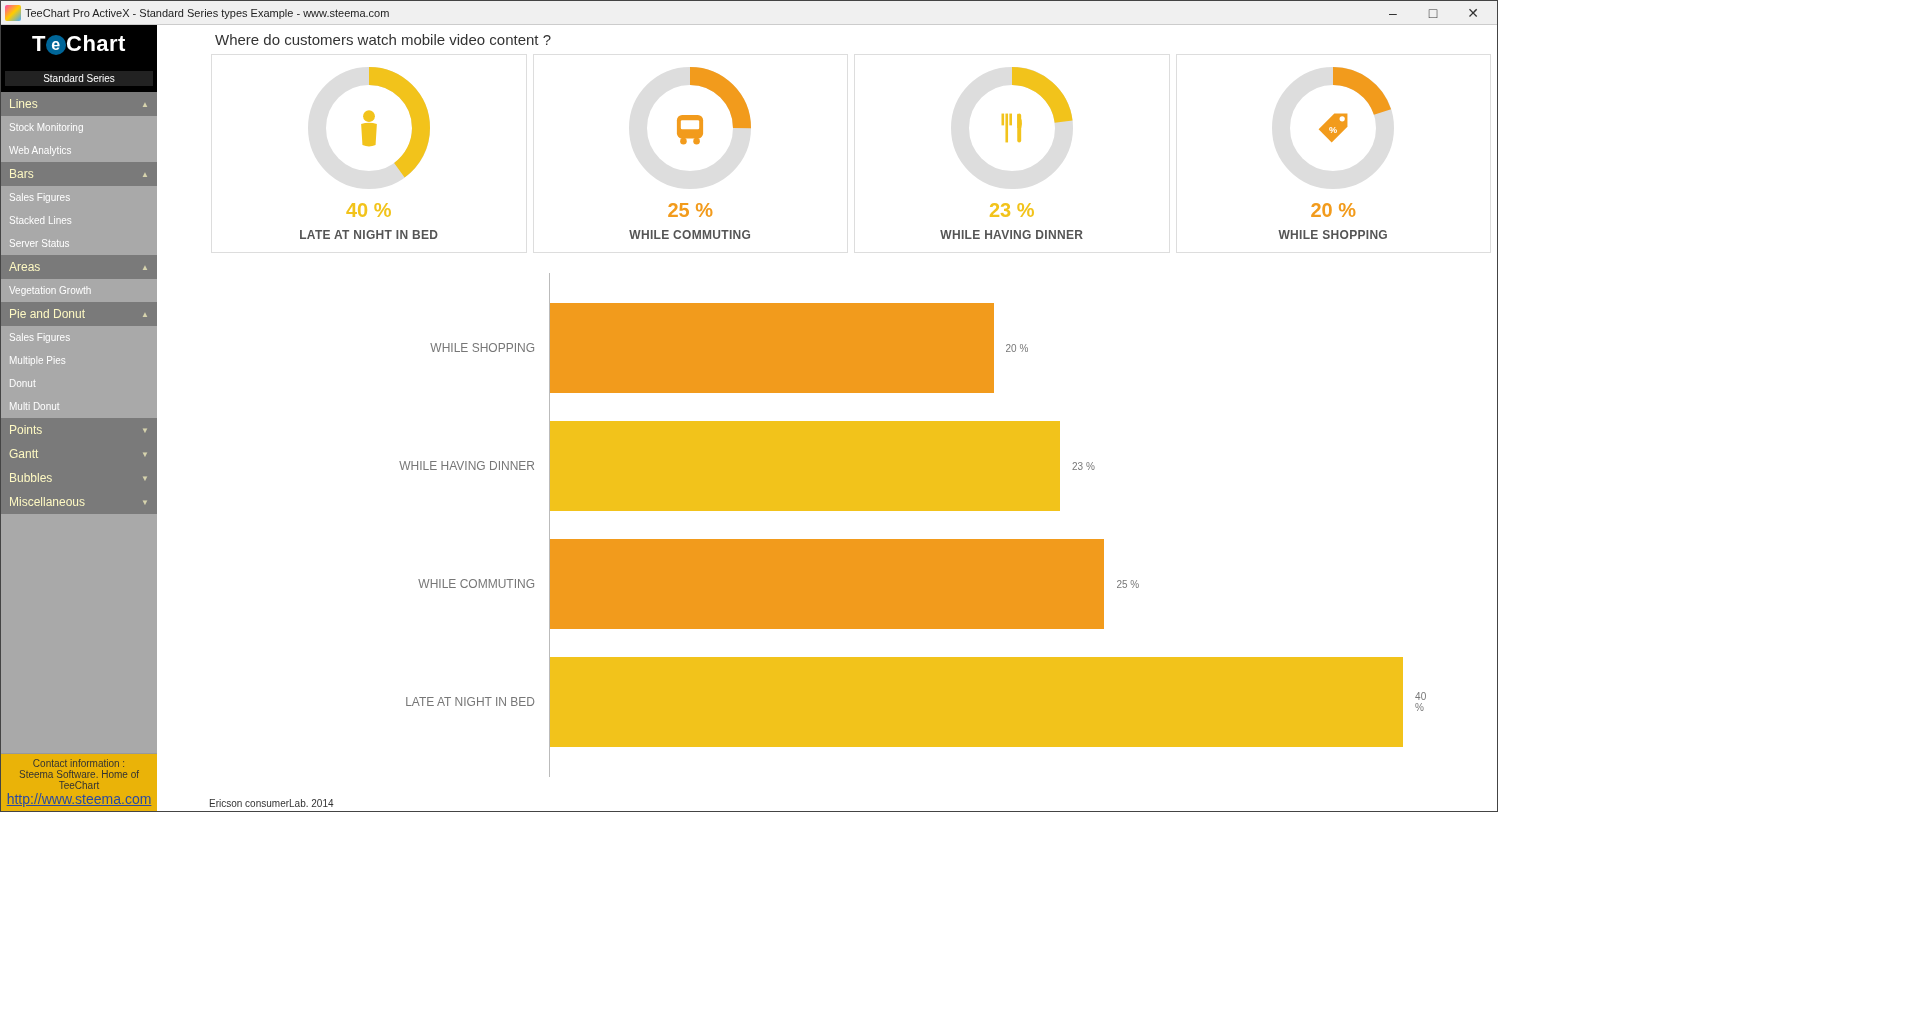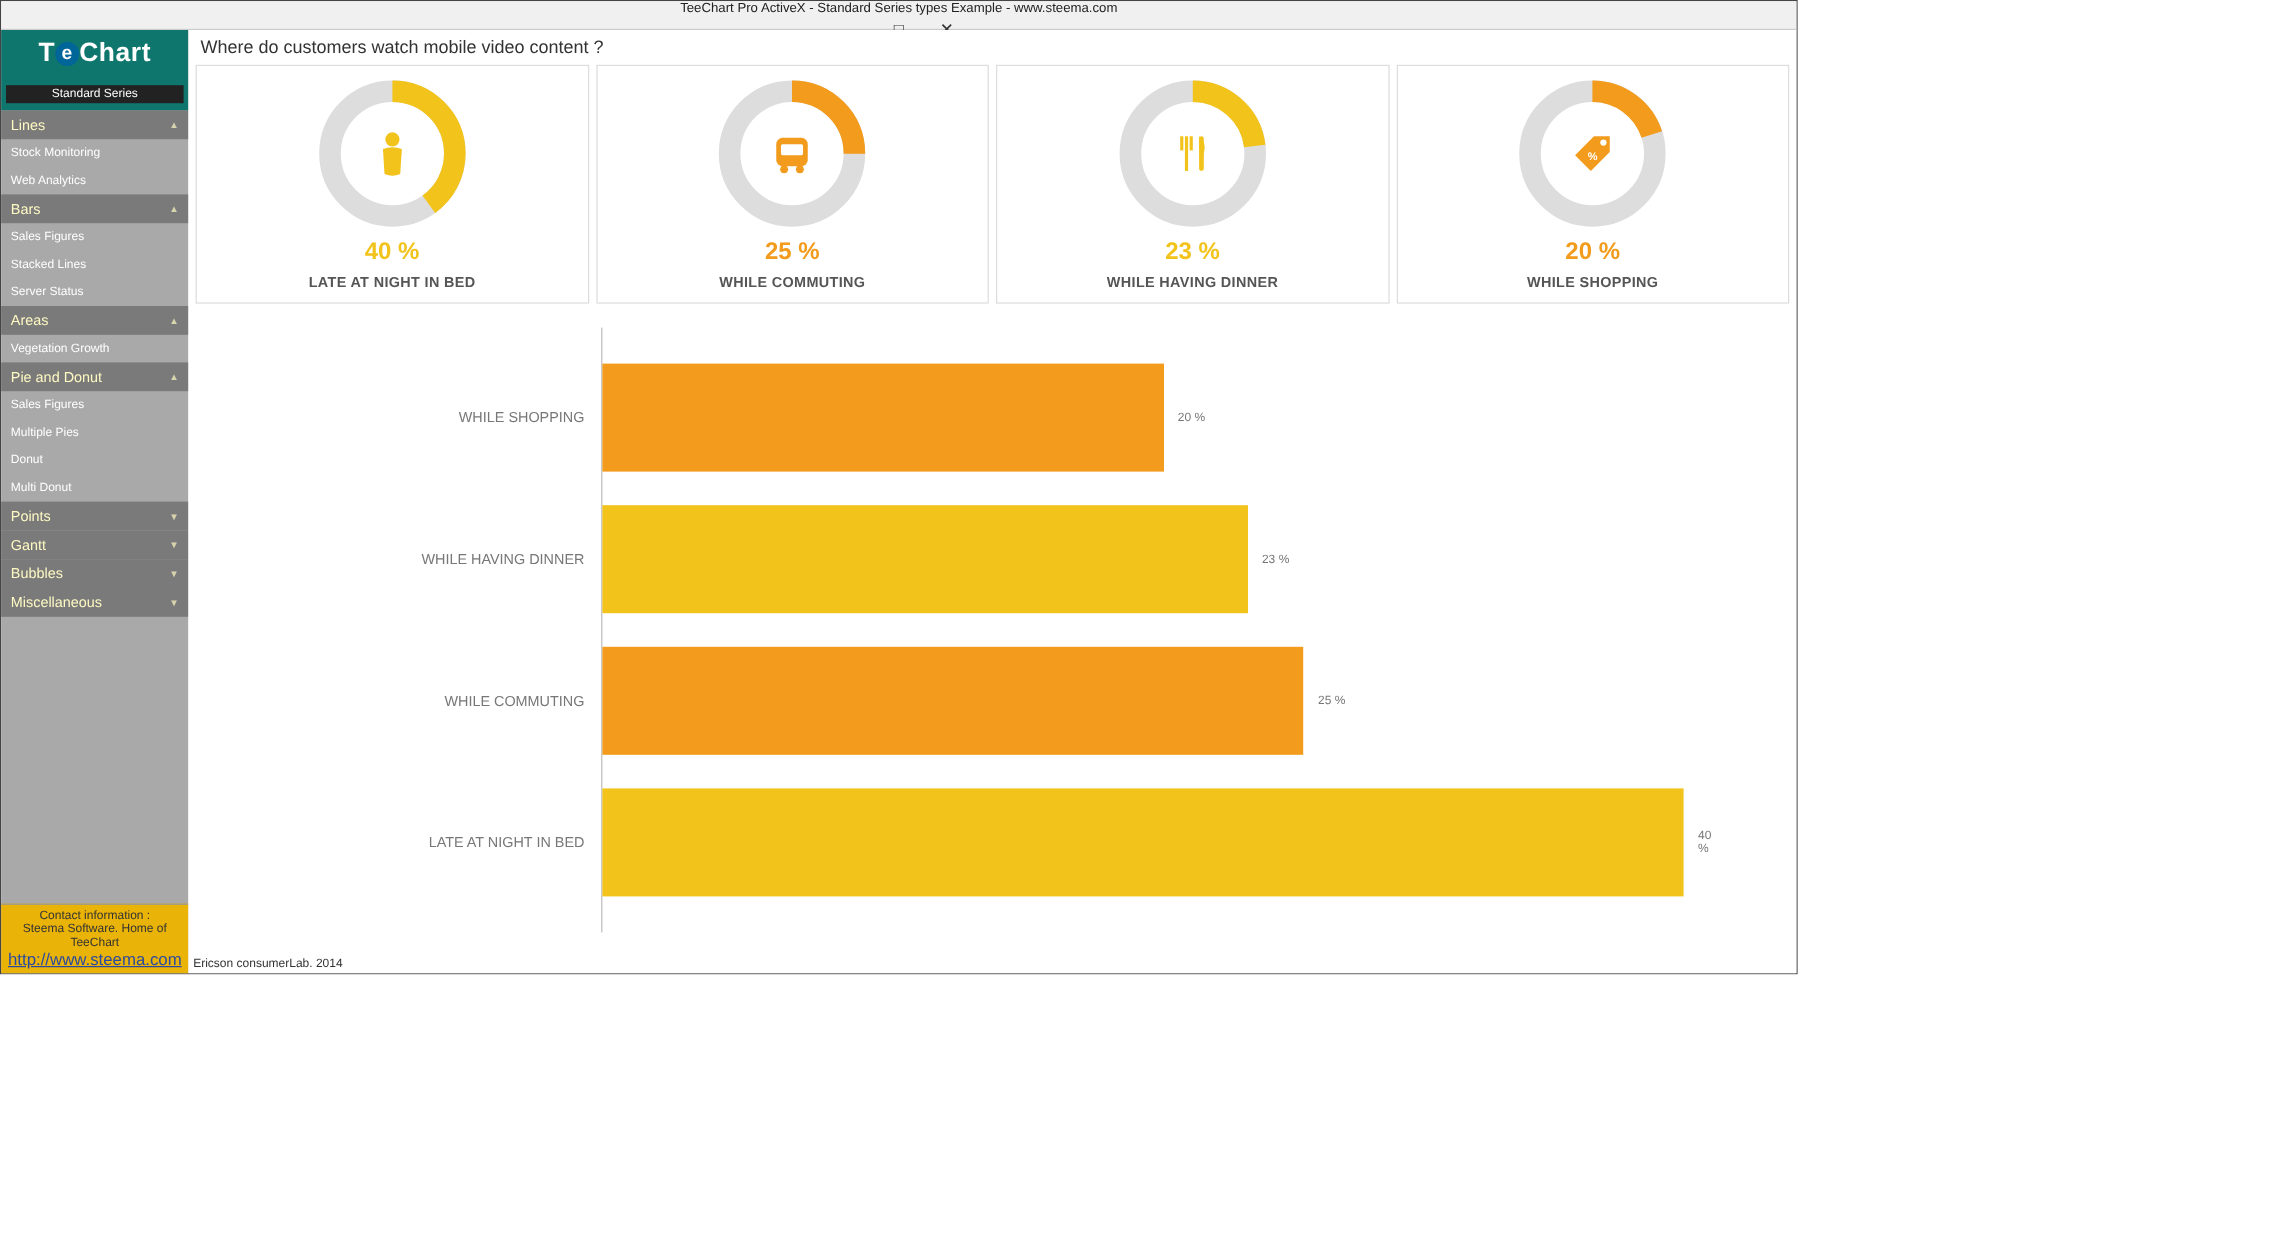--- a/index.html
+++ b/index.html
@@ -1,35 +1,35 @@
 <!DOCTYPE html>
 <html><head>
 <meta charset="utf-8">
 <style>
   * { box-sizing: border-box; margin: 0; padding: 0; }
   body { font-family: "Segoe UI", Tahoma, sans-serif; font-size: 12px; background: #fff; overflow: hidden; }
   .window { width: 1498px; height: 812px; border: 1px solid #444; display: flex; flex-direction: column; background: #fff; }
-  .titlebar { height: 24px; background: #f0f0f0; display: flex; align-items: center; padding: 0 4px; border-bottom: 1px solid #ccc; flex-direction: column; }
+  .titlebar { height: 24px; background: #f0f0f0; display: flex; align-items: center; padding: 0 4px; border-bottom: 1px solid #ccc; }
   .titlebar .app-icon { width: 16px; height: 16px; margin-right: 4px; background: linear-gradient(135deg,#f4a,#fc0,#4af); border-radius:2px; }
   .titlebar .title { flex: 1; font-size: 11px; color: #222; }
   .win-btns { display: flex; }
   .win-btn { width: 40px; height: 22px; display:flex; align-items:center; justify-content:center; font-size:14px; color:#333; }
   .body { flex:1; display:flex; min-height:0; }
   .sidebar { width: 156px; background:#a9a9a9; display:flex; flex-direction:column; }
-  .logo { background:#0f766e; color:#fff; padding:6px 4px; text-align:center; }
+  .logo { background:#000000; color:#fff; padding:6px 4px; text-align:center; }
   .logo .logotxt { font-size:22px; font-weight:bold; letter-spacing:0.5px; font-family: Arial, sans-serif;}
   .logo .logotxt .e { background:#069; border-radius:50%; display:inline-block; width:20px; height:20px; line-height:20px; font-size:16px; vertical-align:middle;}
   .logo .sub { background:#222; font-size:10px; padding:2px 0; margin-top:14px;}
   .section-head { background:#7a7a7a; color:#fef9c3; font-size:12px; padding:5px 8px; display:flex; justify-content:space-between; align-items:center;}
   .section-head .arr { font-size:8px; opacity:.7;}
   .section-item { color:#fff; font-size:10px; padding:6px 8px; }
   .sidebar .spacer { flex:1; }
   .contact { background:#eab308; color:#333; font-size:10px; text-align:center; padding:4px; border-top:1px solid #999;}
   .contact a { color:#2a4aa0; font-size:14px;}
-  .main { flex:1; display:flex; flex-direction:column; min-width:0; background:#fff;}
+  .main { flex:1; display:flex; flex-direction:column; min-width:0; background:#fff;padding-left:48px;}
   .chart-title { font-size:15px; color:#333; padding:6px 10px;}
   .cards { display:flex; gap:6px; padding:0 6px 6px 6px;}
   .card { flex:1; border:1px solid #ddd; background:#fff; padding:8px 4px 10px 4px; display:flex; flex-direction:column; align-items:center;}
   .donut-wrap { position:relative; width:130px; height:130px; }
   .donut-wrap svg.ring { width:130px; height:130px; }
   .donut-center { position:absolute; inset:0; display:flex; align-items:center; justify-content:center;}
   .donut-center svg { width:42px; height:42px; }
   .pct { font-size:20px; font-weight:bold; margin-top:6px;}
   .cap { font-size:12px; font-weight:bold; color:#555; margin-top:6px; letter-spacing:.3px;}
   .barchart { flex:1; position:relative; padding:12px 40px 30px 20px;}

